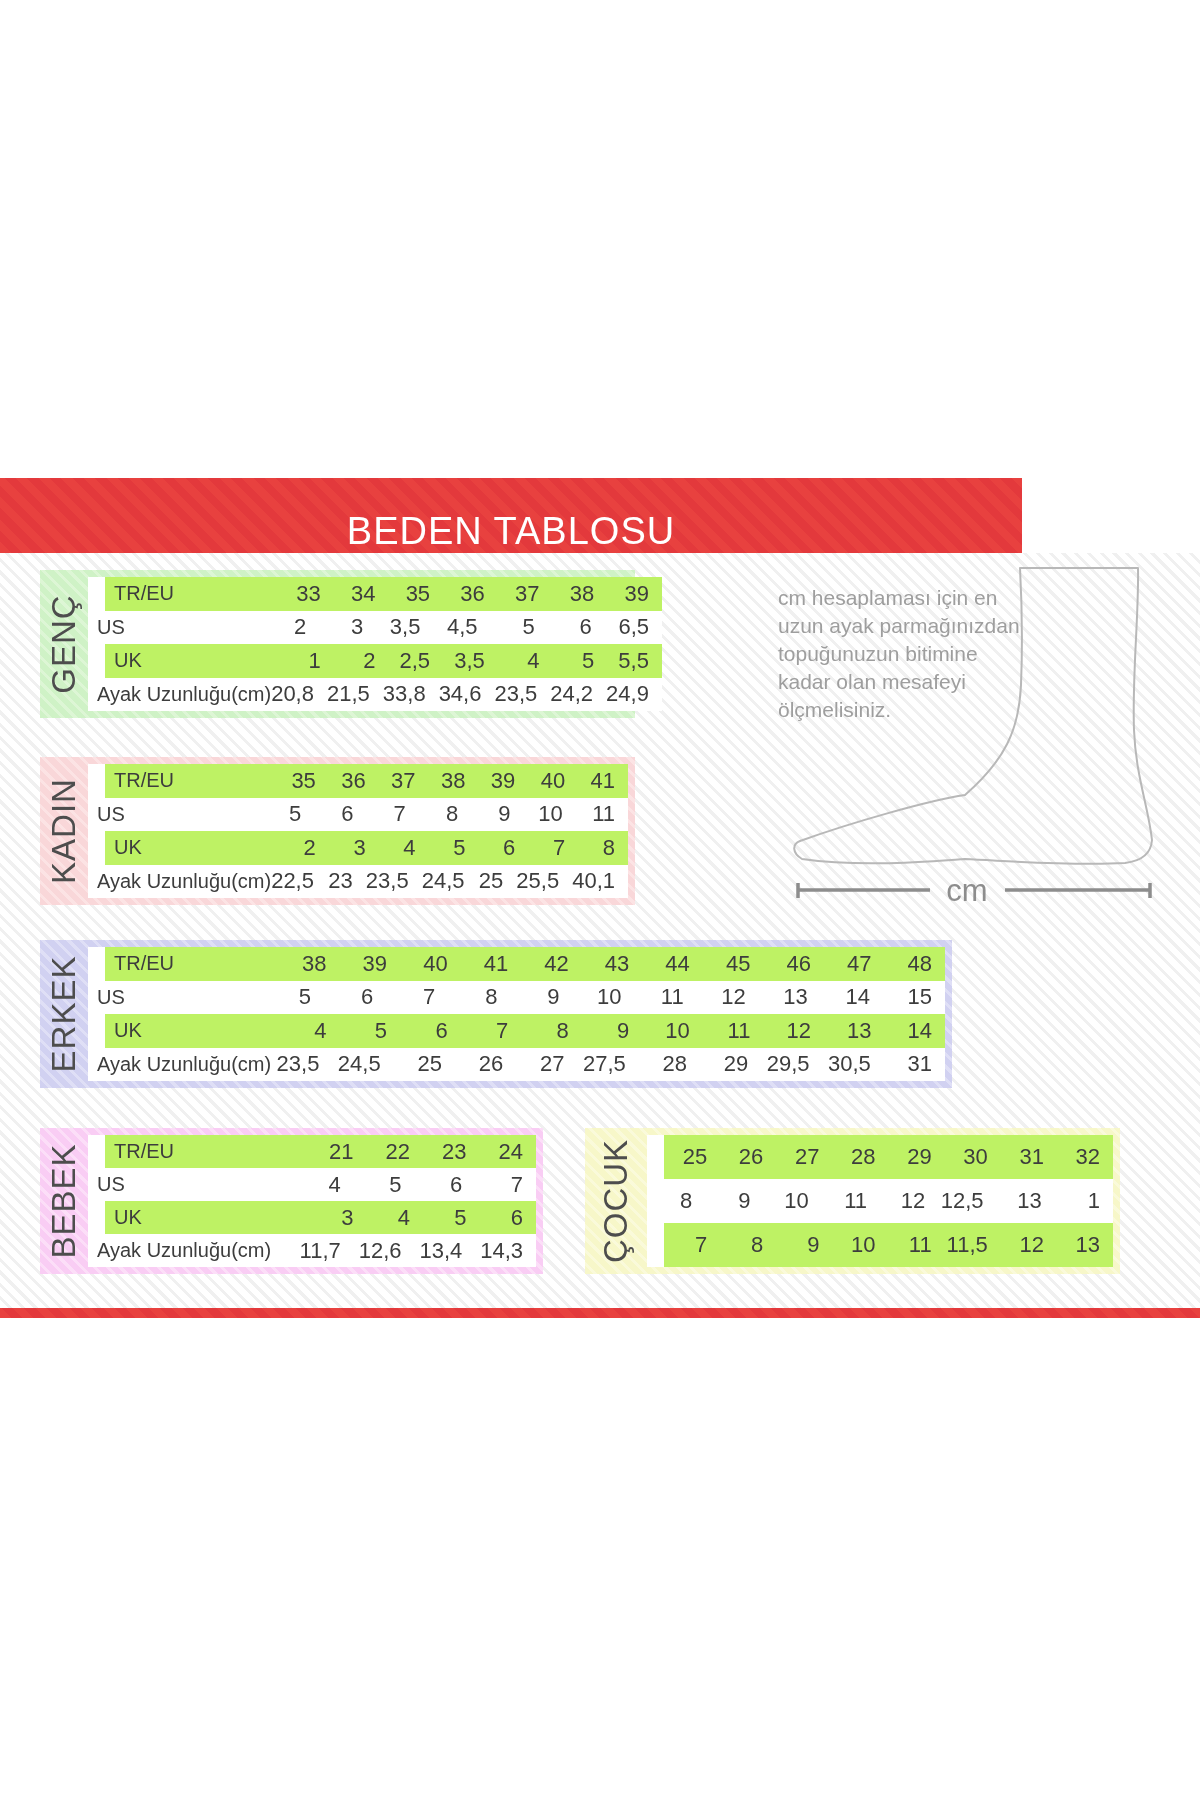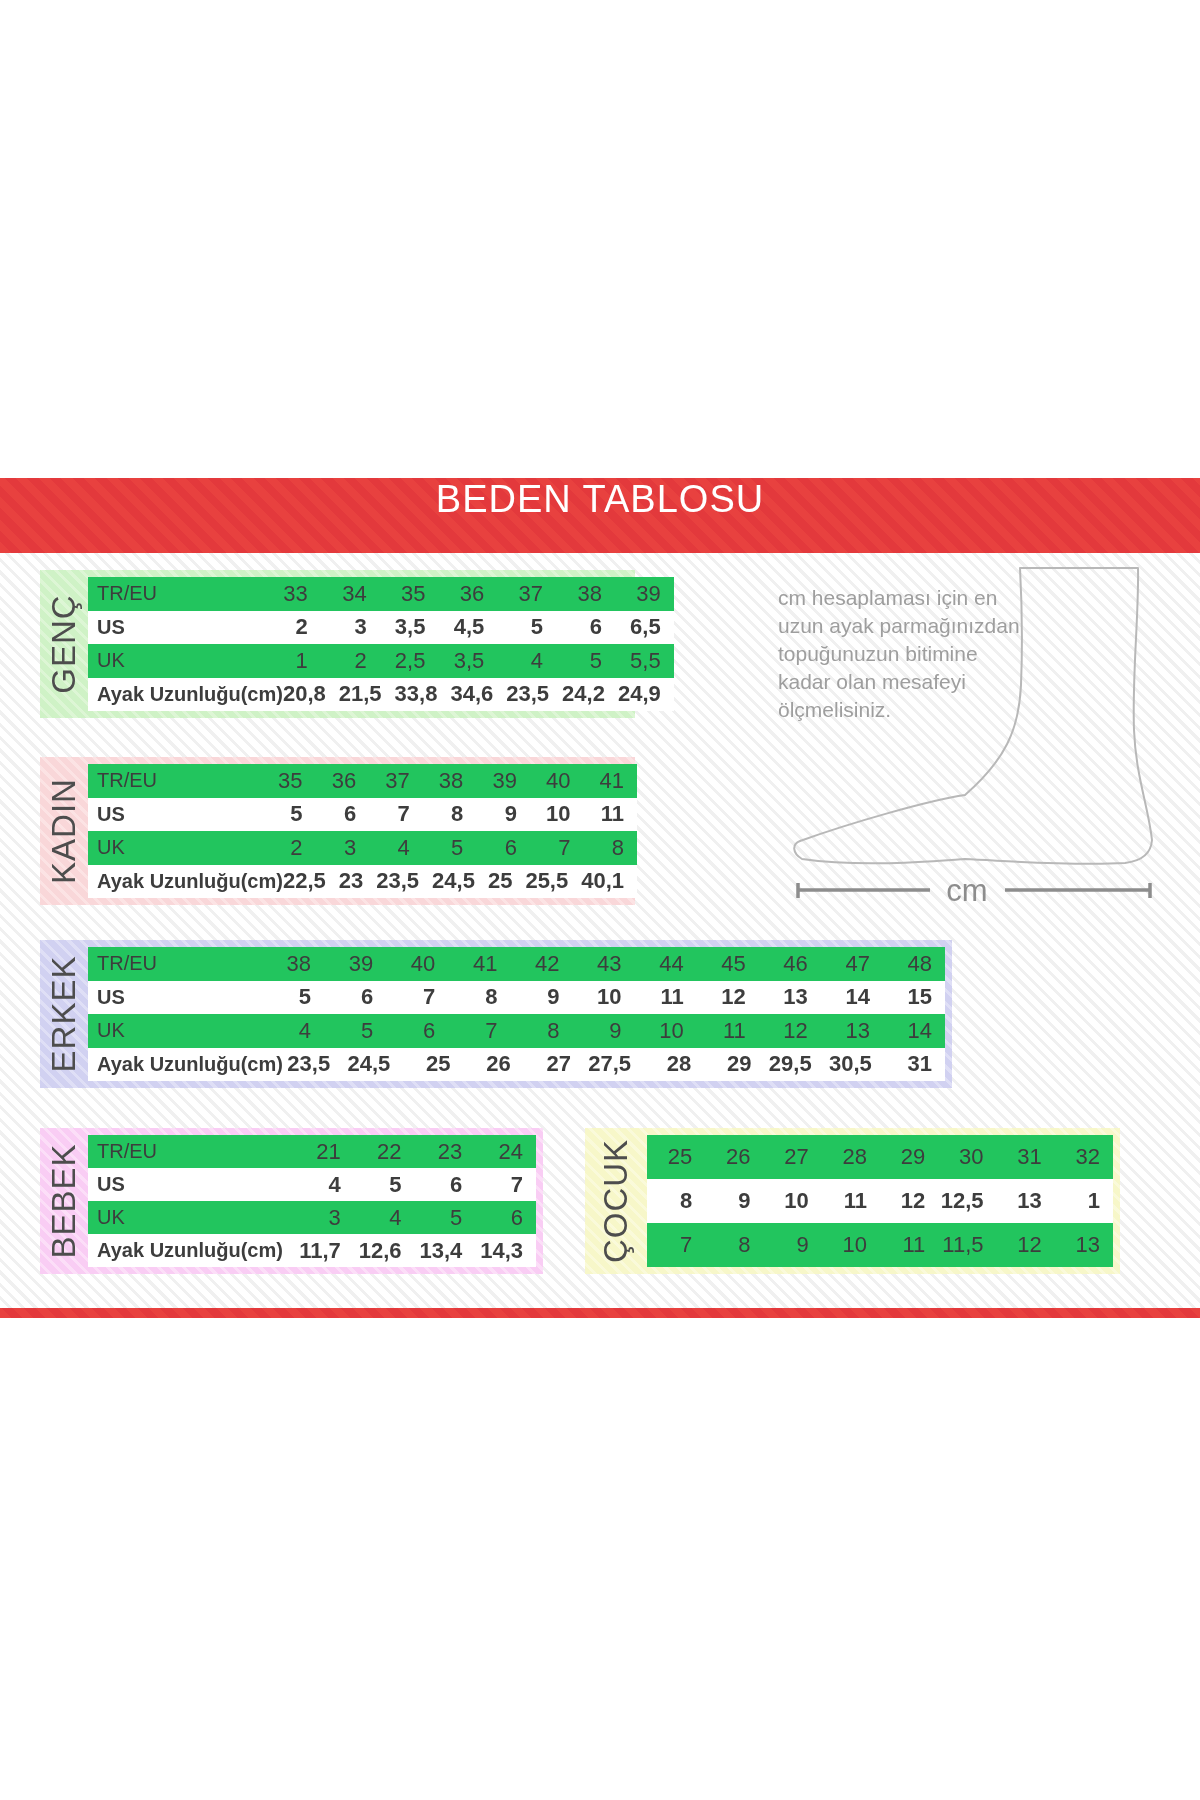--- a/index.html
+++ b/index.html
@@ -4,23 +4,23 @@
 <style>
   * { margin:0; padding:0; box-sizing:border-box; }
   html,body { background:#ffffff; }
   body {
     width:1200px; height:1800px; position:relative; overflow:hidden;
     font-family:"Liberation Sans", sans-serif;
   }
 
   
   .banner {
-    position:absolute; left:0; top:478px; width:1200px; height:75px;
+    position:absolute; left:0; top:478px; width:1022px; height:75px;
     background:repeating-linear-gradient(45deg,#e8413f 0 8px,#e3393c 8px 16px);
-    display:flex; align-items:flex-start; justify-content:center;
+    display:flex; align-items:flex-end; justify-content:center;
   }
   .banner-title { color:#ffffff; font-size:38px; letter-spacing:1px; }
 
   
   .content-bg {
     position:absolute; left:0; top:553px; width:1200px; height:755px;
     background:repeating-linear-gradient(45deg,#ffffff 0 6px,#f0f0f0 6px 9px);
   }
   .bottom-strip {
     position:absolute; left:0; top:1308px; width:1200px; height:10px;
@@ -36,22 +36,22 @@
   .vlabel span {
     position:absolute; top:50%; left:50%;
     transform:translate(-50%,-50%) rotate(-90deg);
     white-space:nowrap; font-size:33px; color:#4d4d4d; letter-spacing:1px;
   }
   .trows {
     flex:1 1 auto; margin:7px 7px 7px 0;
     display:flex; flex-direction:column; background:#ffffff;
   }
   .trow { display:flex; flex:1 1 0; align-items:center; }
-  .trow.even { background:#22c55e; }
-  .trow.odd  { background:#ffffff;font-weight:bold; }
+  .trow.even { background:#bef264;margin-left:17px; }
+  .trow.odd  { background:#ffffff; }
   .cell { white-space:nowrap; color:#3d3d3d; }
   .label-cell { flex:0 0 var(--labelw,174px); font-size:20px; padding-left:9px; text-align:left; }
   .value-cell { flex:1 1 0; font-size:22px; text-align:right; padding-right:13px; }
 
   
   .note {
     position:absolute; left:778px; top:584px; width:300px;
     font-size:21px; line-height:28px; color:#9e9e9e;
   }
 

